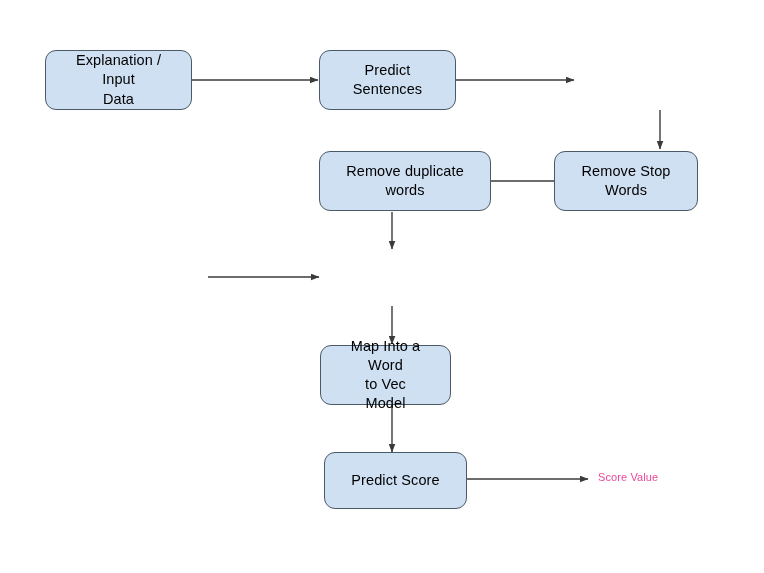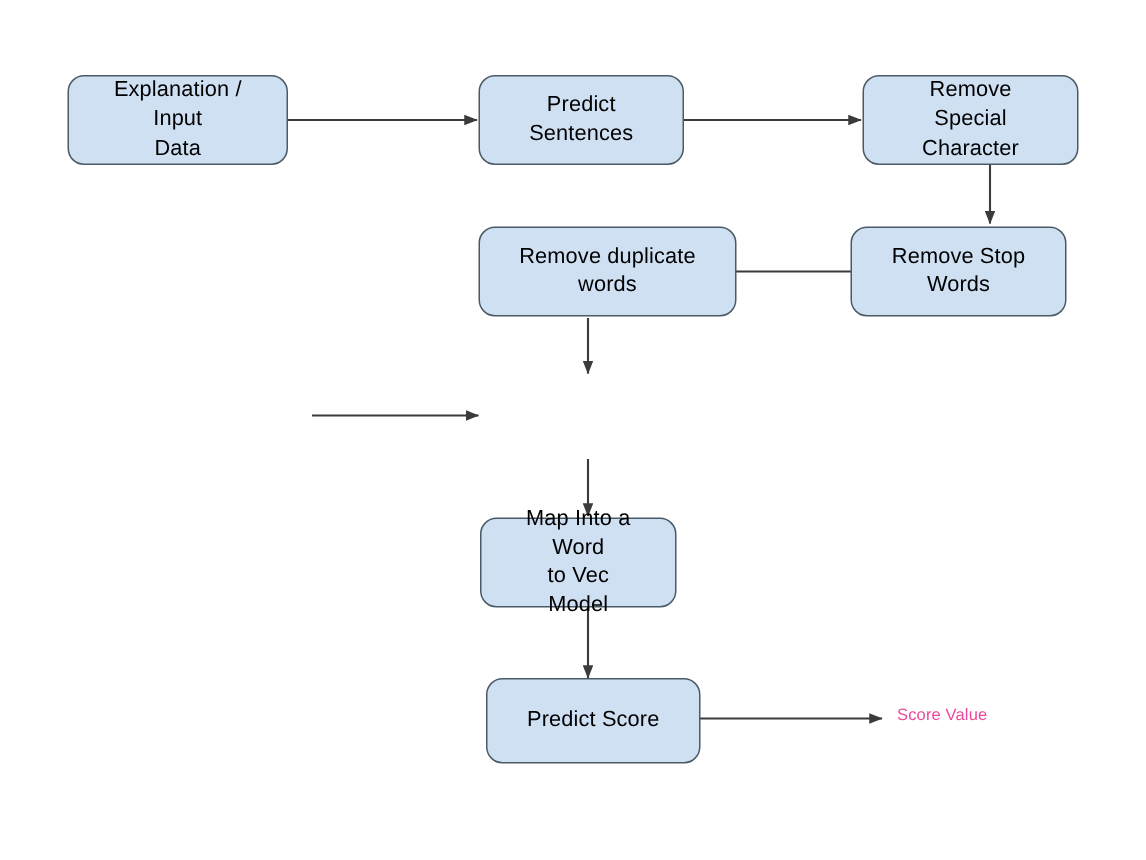--- a/index.html
+++ b/index.html
@@ -84,24 +84,22 @@
 
     <line x1="464" y1="479" x2="588" y2="479" stroke="#3b3b3b" stroke-width="1.4" marker-end="url(#arrowhead)"></line>
   </svg>
 
   <div class="node" style="left:45px; top:50px; width:147px; height:60px;">Explanation / Input
 Data</div>
 
   <div class="node" style="left:319px; top:50px; width:137px; height:60px;">Predict
 Sentences</div>
 
-  <div class="node" style="left:575px; top:50px; width:144px; height:60px;">Remove Special
-Character</div>
 
-  <div class="node" style="left:567px; top:151px; width:144px; height:60px;">Remove Stop
+  <div class="node" style="left:554px; top:151px; width:144px; height:60px;">Remove Stop
 Words</div>
 
   <div class="node" style="left:319px; top:151px; width:172px; height:60px;">Remove duplicate
 words</div>
 
 
 
   <div class="node" style="left:320px; top:345px; width:131px; height:60px;">Map Into a Word
 to Vec Model</div>
 

